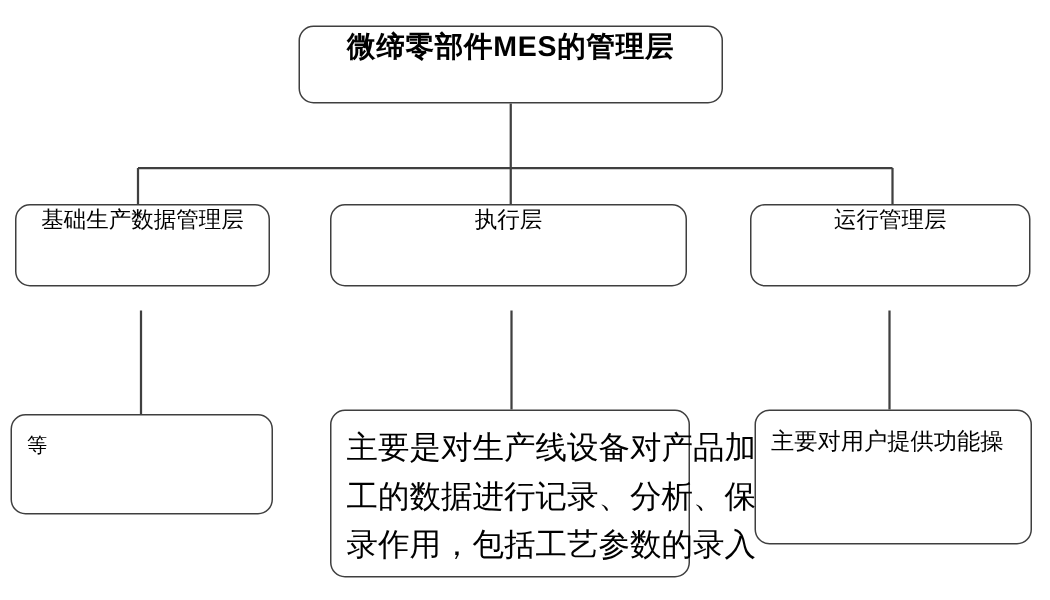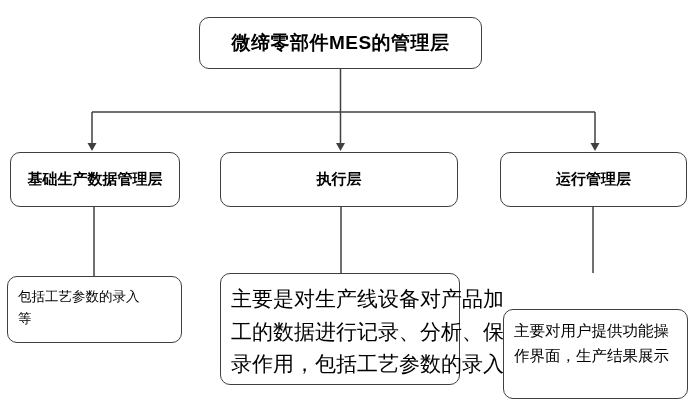--- a/index.html
+++ b/index.html
@@ -25,36 +25,36 @@
   .node {
     position: absolute;
     box-sizing: border-box;
     background: #ffffff;
     border: 1.5px solid #3f3f3f;
     border-radius: 10px;
     color: #000000;
   }
   .node.center-label {
     display: flex;
-    align-items: center;
+    align-items: flex-start;
     justify-content: center;
     text-align: center;
   }
   .root-node {
     left: 199px; top: 17px;
     width: 283px; height: 52px;
     font-size: 19px;
     font-weight: bold;
     letter-spacing: 0.5px;
   }
   .branch-node {
-    top: 152px;
+    top: 136px;
     height: 55px;
     font-size: 15px;
-    font-weight: bold;
+    font-weight: normal;
   }
   .branch-1 { left: 10px;  width: 170px; }
   .branch-2 { left: 220px; width: 238px; }
   .branch-3 { left: 500px; width: 187px; }
   .detail-node {
     padding: 9px 10px;
     font-weight: normal;
     text-align: left;
   }
   .detail-1 {
@@ -67,21 +67,20 @@
     left: 220px; top: 273px;
     width: 240px; height: 112px;
     font-size: 21px;
     line-height: 1.55;
   }
   .detail-3 {
     left: 503px; top: 273px;
     width: 185px; height: 90px;
     font-size: 15.5px;
     line-height: 1.6;
-    margin-top: 36px;
   }
   .detail-line { white-space: nowrap; }
 </style>
 </head>
 <body>
 
 <div class="stage">
 
   <svg class="connectors" viewBox="0 0 700 400" xmlns="http://www.w3.org/2000/svg" aria-hidden="true">
 
@@ -112,28 +111,26 @@
 
   <div class="node center-label branch-node branch-2">
     <span>执行层</span>
   </div>
 
   <div class="node center-label branch-node branch-3">
     <span>运行管理层</span>
   </div>
 
   <div class="node detail-node detail-1">
-    <div class="detail-line">包括工艺参数的录入</div>
     <div class="detail-line">等</div>
   </div>
 
   <div class="node detail-node detail-2">
     <div class="detail-line">主要是对生产线设备对产品加</div>
     <div class="detail-line">工的数据进行记录、分析、保</div>
     <div class="detail-line">录作用，包括工艺参数的录入</div>
   </div>
 
   <div class="node detail-node detail-3">
     <div class="detail-line">主要对用户提供功能操</div>
-    <div class="detail-line">作界面，生产结果展示</div>
   </div>
 
 </div>
 
 </body></html>

